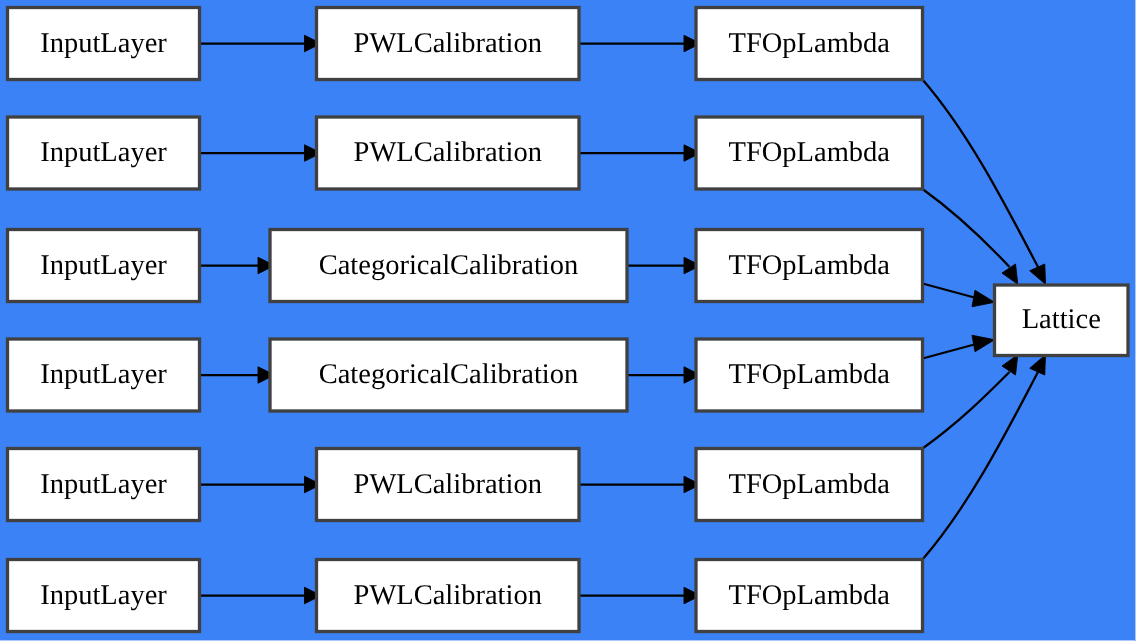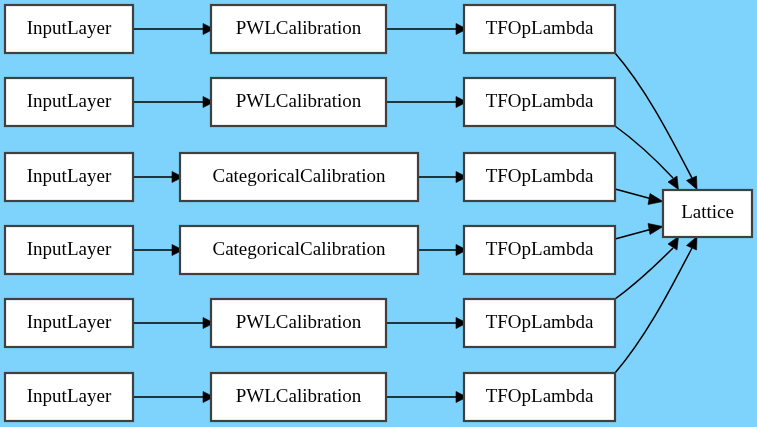--- a/index.html
+++ b/index.html
@@ -4,21 +4,21 @@
 <style>
   html, body {
     margin: 0;
     padding: 0;
     background: #ffffff;
   }
   #canvas {
     position: relative;
     width: 757px;
     height: 427px;
-    background: #7dd3fc;
+    background: #3b82f6;
     overflow: hidden;
     font-family: "Liberation Serif", "DejaVu Serif", serif;
   }
   #graph-svg {
     position: absolute;
     left: 0;
     top: 0;
     width: 757px;
     height: 427px;
   }

